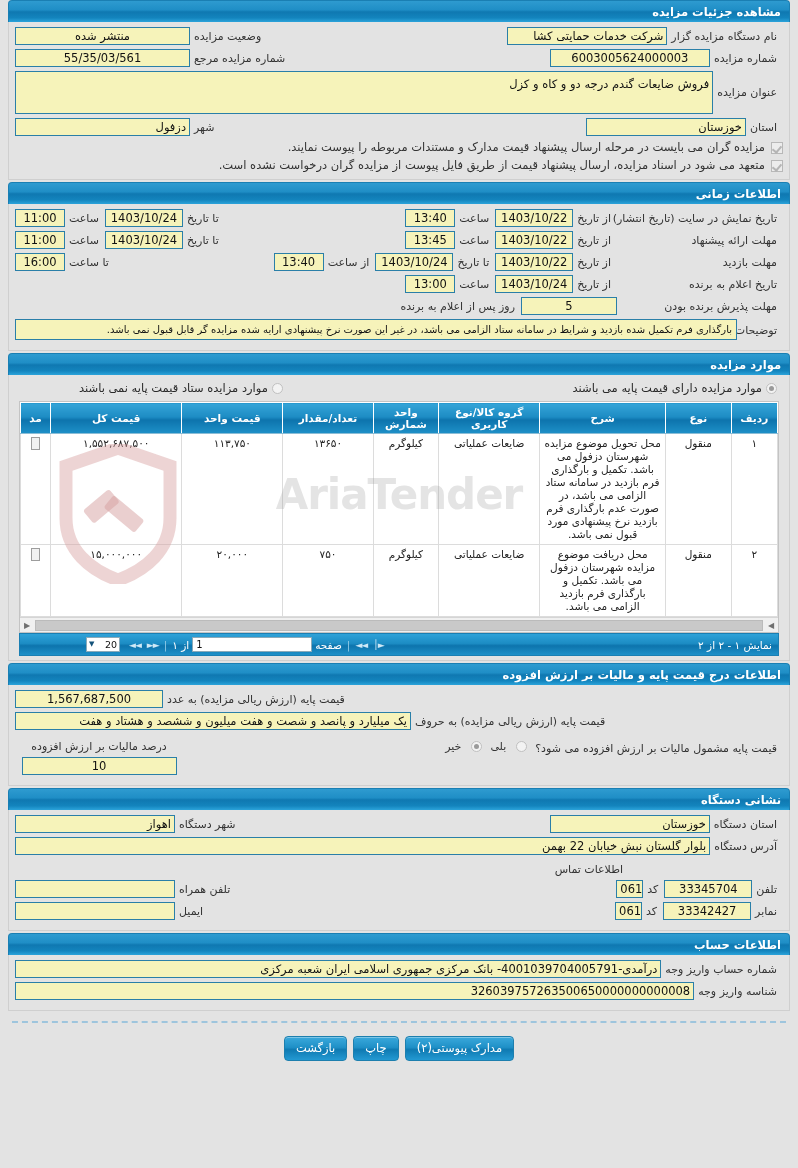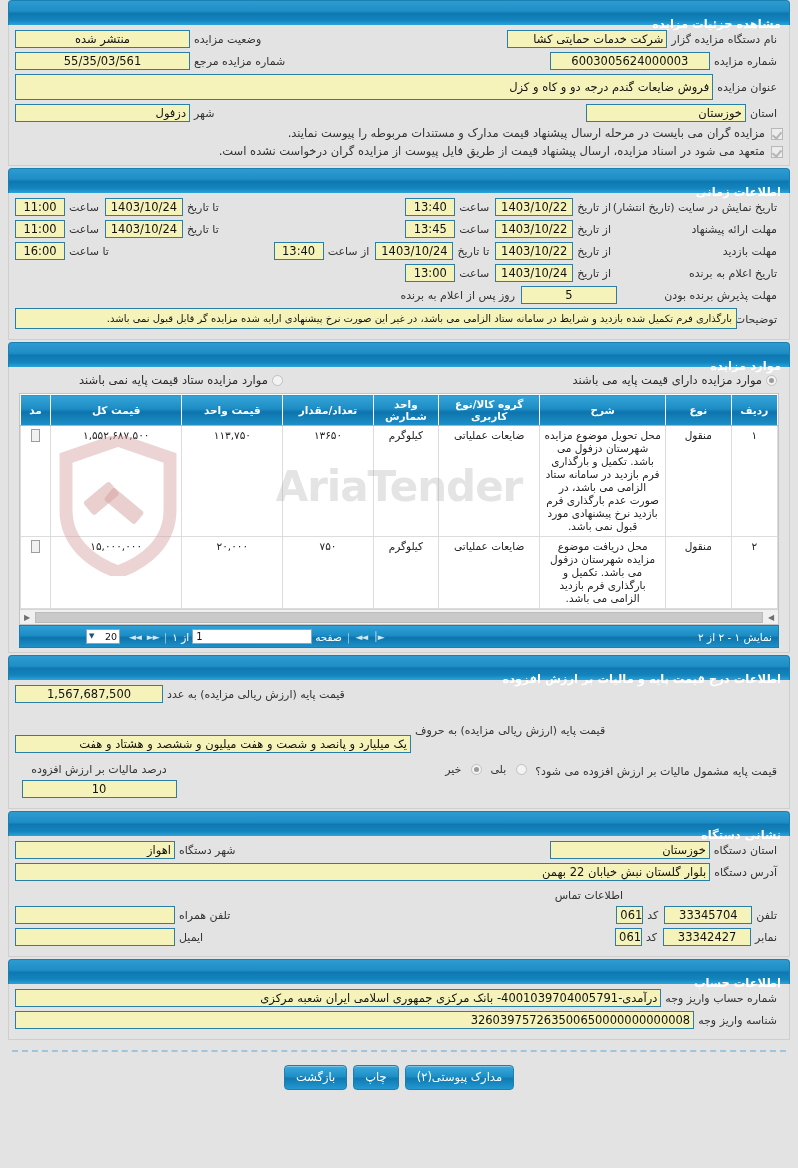--- a/index.html
+++ b/index.html
@@ -28,21 +28,21 @@
   
   .section { margin: 0 0 2px 0; }
   .sec-head {
     height: 22px;
     background: linear-gradient(to bottom, #2e9bd0 0%, #1f8ec6 42%, #0f78b1 52%, #1384bd 80%, #2ba3da 100%);
     border-radius: 4px 4px 0 0;
     color: #ffffff;
     font-weight: bold;
     font-size: 11.5px;
     line-height: 22px;
-    padding: 12px 8px;
+    padding: 0 8px;
     text-align: right;
     letter-spacing: 0;
     border: 1px solid #1a7fb3;
     border-bottom: none;
   }
   .sec-body {
     background: #e3e3e3;
     padding: 5px 6px 6px 6px;
     border: 1px solid #cfcfcf;
     border-top: none;
@@ -322,21 +322,21 @@
       <div class="row">
         <span class="lbl">شماره مزایده</span>
         <div class="fld w160 num">6003005624000003</div>
         <span class="spacer"></span>
         <span class="lbl">شماره مزایده مرجع</span>
         <div class="fld w215 c">55/35/03/561</div>
       </div>
 
       <div class="row">
         <span class="lbl">عنوان مزایده</span>
-        <div class="fld wfull" style="height:26px;line-height:24px;">فروش ضایعات گندم درجه دو و کاه و کزل</div>
+        <div class="fld wfull" style="height:43px;line-height:24px;">فروش ضایعات گندم درجه دو و کاه و کزل</div>
       </div>
 
       <div class="row">
         <span class="lbl">استان</span>
         <div class="fld w160">خوزستان</div>
         <span class="spacer"></span>
         <span class="lbl">شهر</span>
         <div class="fld w215">دزفول</div>
       </div>
 
@@ -528,21 +528,21 @@
 
       <div class="row">
         <span class="spacer"></span>
         <span class="lbl">قیمت پایه (ارزش ریالی مزایده) به عدد</span>
         <div class="fld w148 num">1,567,687,500</div>
       </div>
 
       <div class="row">
         <span class="spacer"></span>
         <span class="lbl">قیمت پایه (ارزش ریالی مزایده) به حروف</span>
-        <div class="fld" style="width:396px;margin-top:28px;">یک میلیارد و پانصد و شصت و هفت میلیون و ششصد و هشتاد و هفت</div>
+        <div class="fld" style="width:396px;">یک میلیارد و پانصد و شصت و هفت میلیون و ششصد و هشتاد و هفت</div>
       </div>
 
       <div class="row" style="align-items:flex-start;margin-top:8px;">
         <span class="lbl" style="padding-top:2px;">قیمت پایه مشمول مالیات بر ارزش افزوده می شود؟</span>
         <span class="radio" style="margin-top:3px;"></span>
         <span class="lbl">بلی</span>
         <span class="radio sel" style="margin-top:3px;"></span>
         <span class="lbl">خیر</span>
         <span class="spacer"></span>
         <div style="display:flex;flex-direction:column;align-items:center;width:160px;">

